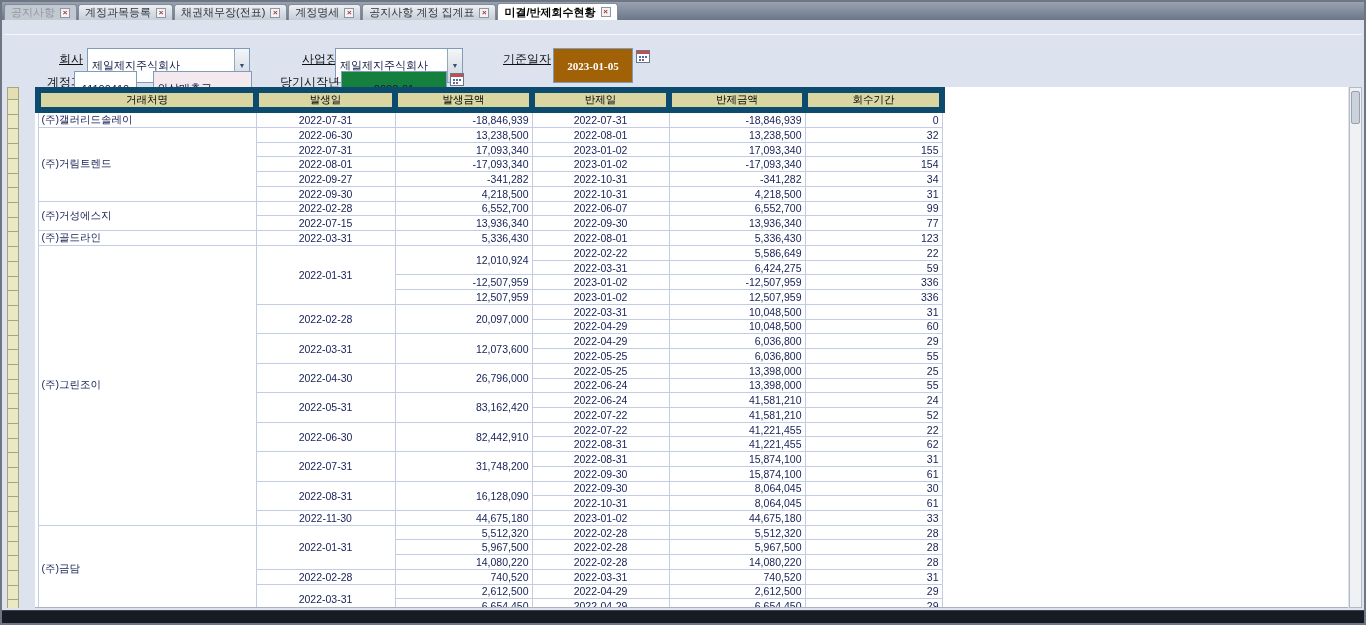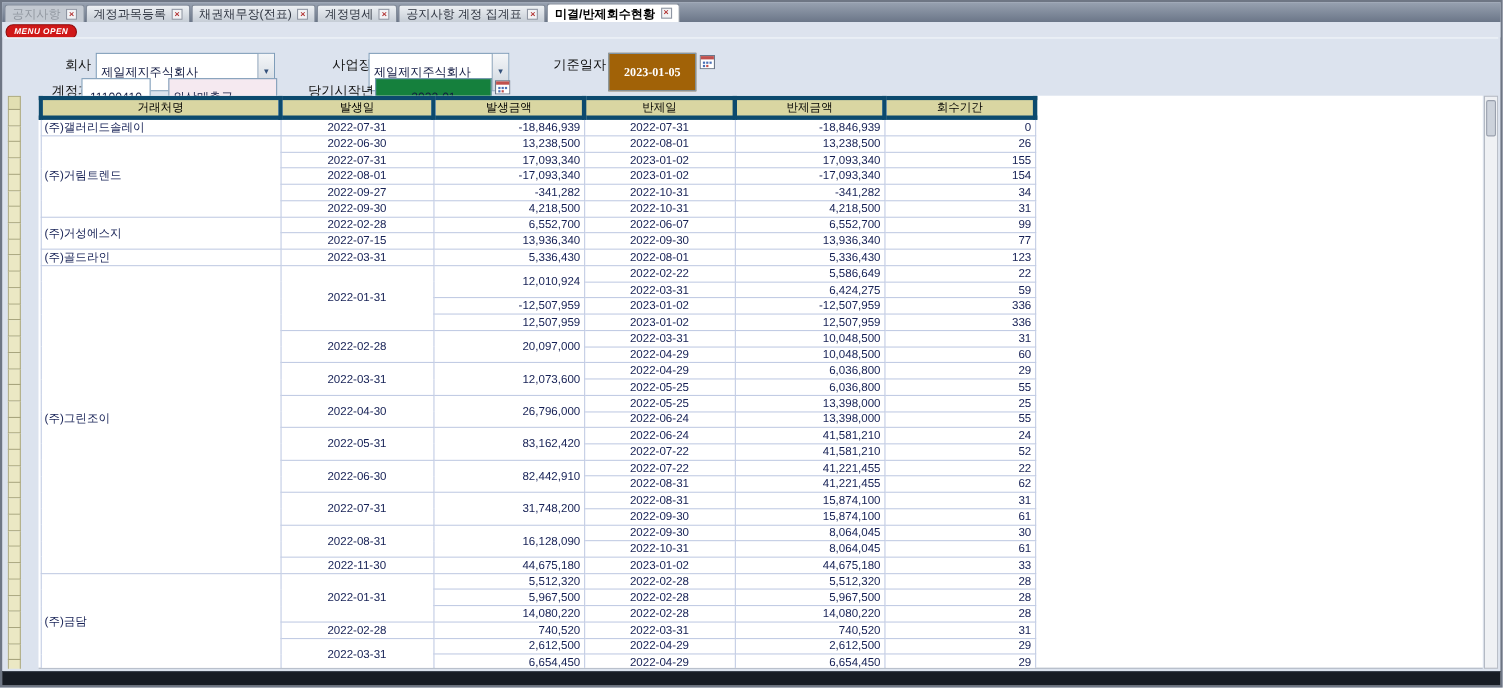--- a/index.html
+++ b/index.html
@@ -25,21 +25,21 @@
   .menu-open { position: absolute; left: 3px; top: 2px; background: #d01818; color: #fff;
     font-size: 7.5px; font-style: italic; font-weight: bold; padding: 1px 7px 2px 7px;
     border-radius: 7px; border: 1px solid #8e0d0d; letter-spacing: .4px; cursor: pointer; }
 
   
   .content { position: absolute; top: 32px; left: 2px; right: 2px; bottom: 13px;
     background: #dce3ee; border-top: 1px solid #f4f7fb; overflow: hidden; }
 
   
   .form { position: absolute; top: 0; left: 0; right: 0; height: 52px; font-size: 12px; color: #101010; }
-  .flabel { position: absolute; white-space: nowrap; }
+  .flabel { position: absolute; white-space: nowrap; text-decoration: underline; }
   .field { position: absolute; height: 35px; background: #fff; border: 1px solid #7f9db9; font-size: 11px;
     color: #101840; display: flex; align-items: center; }
   .combo { padding-left: 4px; cursor: pointer; }
   .combo .combo-text { flex: 1; overflow: hidden; white-space: nowrap; }
   .combo .arrow { width: 15px; align-self: stretch; border-left: 1px solid #93a8bd;
     background: linear-gradient(#f4f6f8, #cdd5de); display: flex; align-items: center; justify-content: center;
     font-size: 7px; color: #33507a; }
   .datefield { background: #a16207; color: #fff; font-weight: bold; justify-content: center; cursor: text; font-family: Liberation Serif, serif; }
   input.field { display: block; padding: 0 3px; }
   .in-code { text-align: center; }
@@ -49,21 +49,21 @@
 
   
   .rowstrip { position: absolute; left: 3px; top: 52px; bottom: 2px; width: 12px; overflow: hidden; }
   .strip-cell { width: 12px; height: 14.72px; background: #ebe8c4; border: 1px solid #a8a57e; border-top: none; }
   .strip-cell.head { height: 13px; border-top: 1px solid #a8a57e; background: #e2dfb2; }
 
   
   .grid-area { position: absolute; left: 31px; top: 52px; right: 14px; bottom: 2px;
     background: #fff; overflow: hidden; border-bottom: 1px solid #aab2c0; }
   table.grid { border-collapse: collapse; table-layout: fixed; width: 904px; font-size: 10.5px; color: #141f54; }
-  table.grid th { background: #d9d6a2; border: 4px solid #0c4a6e; font-weight: normal; color: #000;
+  table.grid th { background: #d9d6a2; border: 6px solid #0c4a6e; font-weight: normal; color: #000;
     height: 13px; padding: 0; font-size: 10.5px; white-space: nowrap; overflow: hidden; }
   table.grid td { border: 1px solid #c2cce4; height: 14.72px; padding: 0 3px; white-space: nowrap;
     overflow: hidden; background: #fff; }
   td.cust  { background: #e4ebfa; text-align: left;  padding-left: 4px; }
   td.odate { background: #e4ebfa; text-align: center; }
   td.amt   { background: #e4ebfa; text-align: right; border-right: 1px solid #4d5569; }
   td.sdate { text-align: center; }
   td.samt  { text-align: right; }
   td.days  { text-align: right; border-right: 1px solid #3c4357; }
   td.blue  { background: #e4ebfa; }
@@ -104,23 +104,20 @@
       <div class="tab normal">
         <span class="tab-label">공지사항 계정 집계표</span>
         <span class="tab-close">×</span>
       </div>
       <div class="tab active">
         <span class="tab-label">미결/반제회수현황</span>
         <span class="tab-close">×</span>
       </div>
     </div>
 
-  <div class="menustrip">
-    <span class="menu-open">MENU OPEN</span>
-  </div>
 
   <div class="content">
 
     <div class="form">
       <span class="flabel" style="left:55px; top:16px;">회사</span>
       <div class="field combo" style="left:83px; top:13px; width:163px;">
         <span class="combo-text">제일제지주식회사</span>
         <span class="arrow">▼</span>
       </div>
 
@@ -230,21 +227,21 @@
               <td class="sdate blue">2022-07-31</td>
               <td class="samt blue">-18,846,939</td>
               <td class="days blue">0</td>
             </tr>
             <tr>
               <td class="cust" rowspan="5">(주)거림트렌드</td>
               <td class="odate">2022-06-30</td>
               <td class="amt">13,238,500</td>
               <td class="sdate blue">2022-08-01</td>
               <td class="samt blue">13,238,500</td>
-              <td class="days blue">26</td>
+              <td class="days blue">32</td>
             </tr>
             <tr>
               <td class="odate">2022-07-31</td>
               <td class="amt">17,093,340</td>
               <td class="sdate blue">2023-01-02</td>
               <td class="samt blue">17,093,340</td>
               <td class="days blue">155</td>
             </tr>
             <tr>
               <td class="odate">2022-08-01</td>

